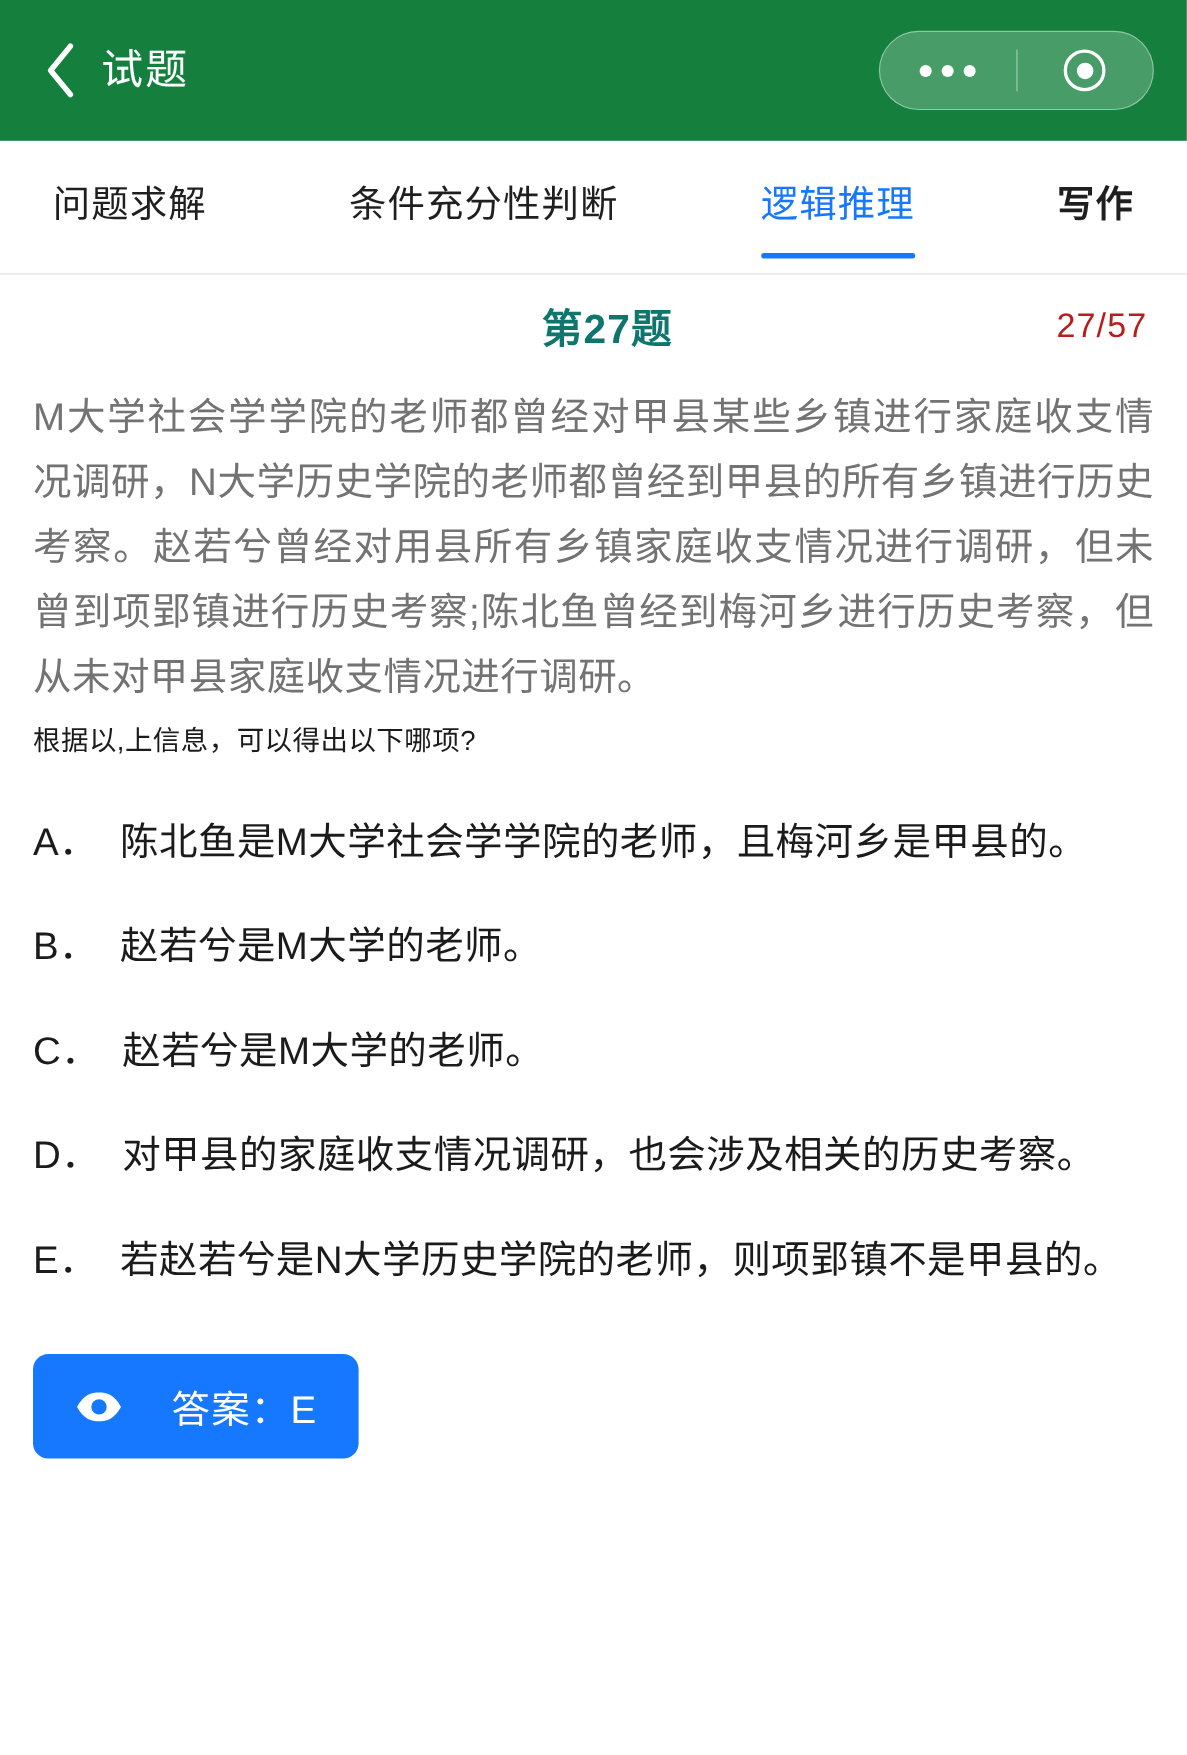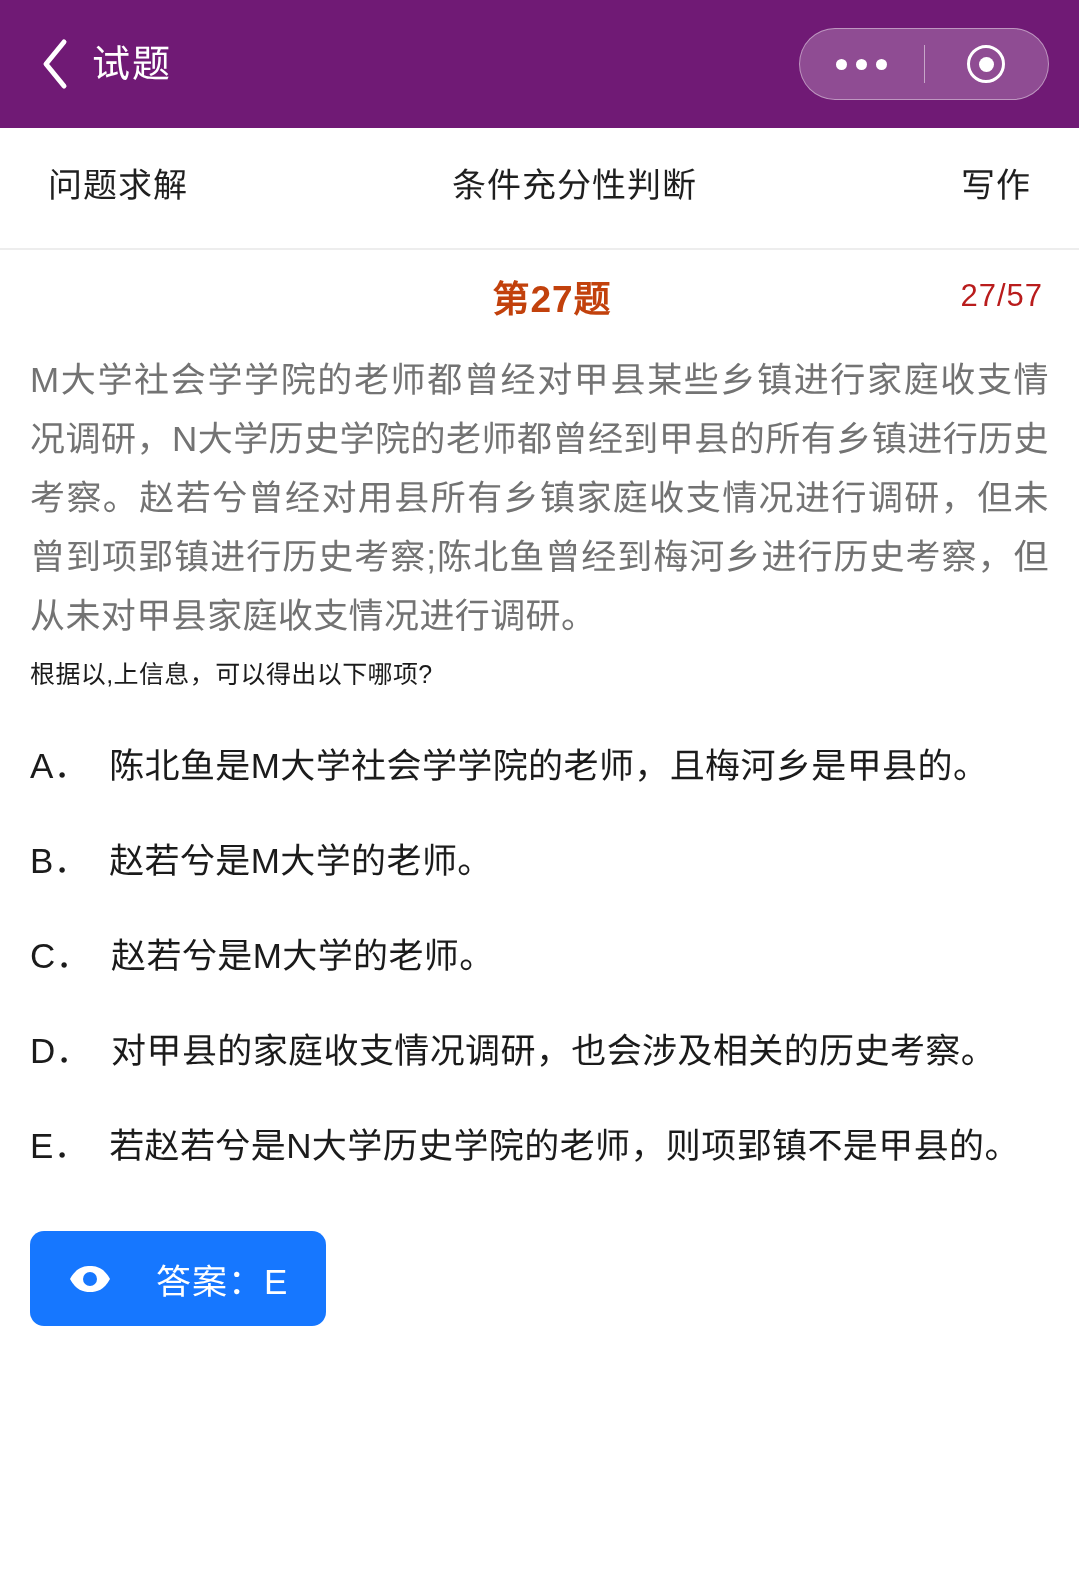--- a/index.html
+++ b/index.html
@@ -12,21 +12,21 @@
     background: #ffffff;
     font-family: "Liberation Sans", "DejaVu Sans", sans-serif;
     overflow: hidden;
     -webkit-font-smoothing: antialiased;
   }
 
   
   .navbar {
     position: relative;
     height: 128px;
-    background: #701a75;
+    background: #15803d;
     display: flex;
     align-items: center;
     padding: 0 28px;
     box-sizing: border-box;
   }
   .nav-back {
     width: 54px;
     height: 54px;
     display: flex;
     align-items: center;
@@ -111,21 +111,21 @@
   .tab {
     position: relative;
     font-size: 34px;
     color: #1f1f1f;
     padding: 0 0 26px 0;
     margin-right: 58px;
     cursor: pointer;
     white-space: nowrap;
     letter-spacing: 1px;
   }
-  .tab:last-child { margin-right: 0; }
+  .tab:last-child { margin-right: 0; font-weight: bold; }
   .tab.active { color: #1677ff; }
   .tab.active::after {
     content: "";
     position: absolute;
     left: 0;
     right: 0;
     bottom: -2px;
     height: 5px;
     background: #1677ff;
     border-radius: 3px;
@@ -134,21 +134,21 @@
   
   .q-header {
     position: relative;
     height: 92px;
     display: flex;
     align-items: center;
     justify-content: center;
   }
   .q-number {
     font-size: 37px;
-    color: #c2410c;
+    color: #0f766e;
     font-weight: 600;
     letter-spacing: 1px;
     margin-left: 25px;
   }
   .q-number .num { font-weight: 700; }
   .q-progress {
     position: absolute;
     right: 36px;
     top: 50%;
     transform: translateY(-50%);
@@ -253,20 +253,21 @@
       <span class="target-icon">
           <i></i>
         </span>
     </div>
   </div>
 </div>
 
 <div class="tabs">
   <div class="tab">问题求解</div>
   <div class="tab">条件充分性判断</div>
+  <div class="tab active">逻辑推理</div>
   <div class="tab">写作</div>
 </div>
 
 <div class="q-header">
   <div class="q-number"><span>第</span><span class="num">27</span><span>题</span></div>
   <div class="q-progress">27/57</div>
 </div>
 
 <div class="content">
   <div class="stem">M大学社会学学院的老师都曾经对甲县某些乡镇进行家庭收支情况调研，N大学历史学院的老师都曾经到甲县的所有乡镇进行历史考察。赵若兮曾经对用县所有乡镇家庭收支情况进行调研，但未曾到项郢镇进行历史考察;陈北鱼曾经到梅河乡进行历史考察，但从未对甲县家庭收支情况进行调研。</div>

